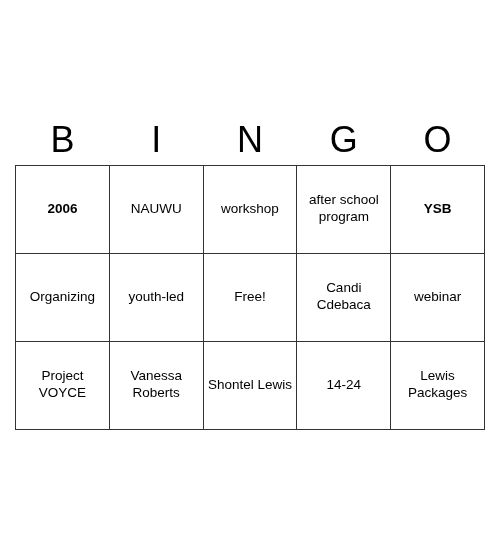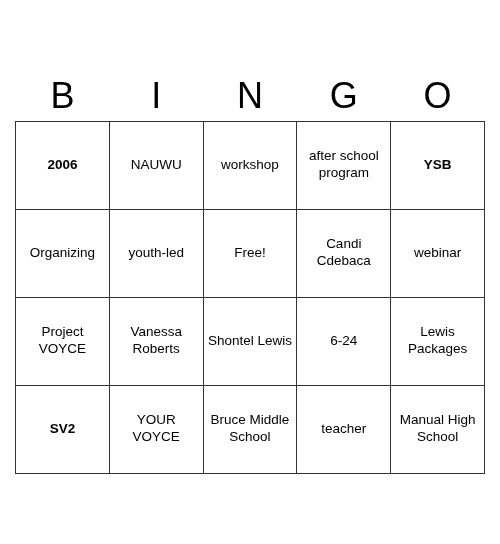--- a/index.html
+++ b/index.html
@@ -94,24 +94,17 @@
         <td>Organizing</td>
         <td class="cell-bold-large">youth-led</td>
         <td class="cell-free">Free!</td>
         <td>Candi Cdebaca</td>
         <td>webinar</td>
       </tr>
       <tr>
         <td>Project VOYCE</td>
         <td>Vanessa Roberts</td>
         <td>Shontel Lewis</td>
-        <td class="cell-number">6-24</td>
+        <td class="cell-number">14-24</td>
         <td>Lewis Packages</td>
-      </tr>
-      <tr>
-        <td class="cell-xlarge">SV2</td>
-        <td>YOUR VOYCE</td>
-        <td>Bruce Middle School</td>
-        <td>teacher</td>
-        <td>Manual High School</td>
       </tr>
     </tbody>
 </table>
 
 </body></html>

